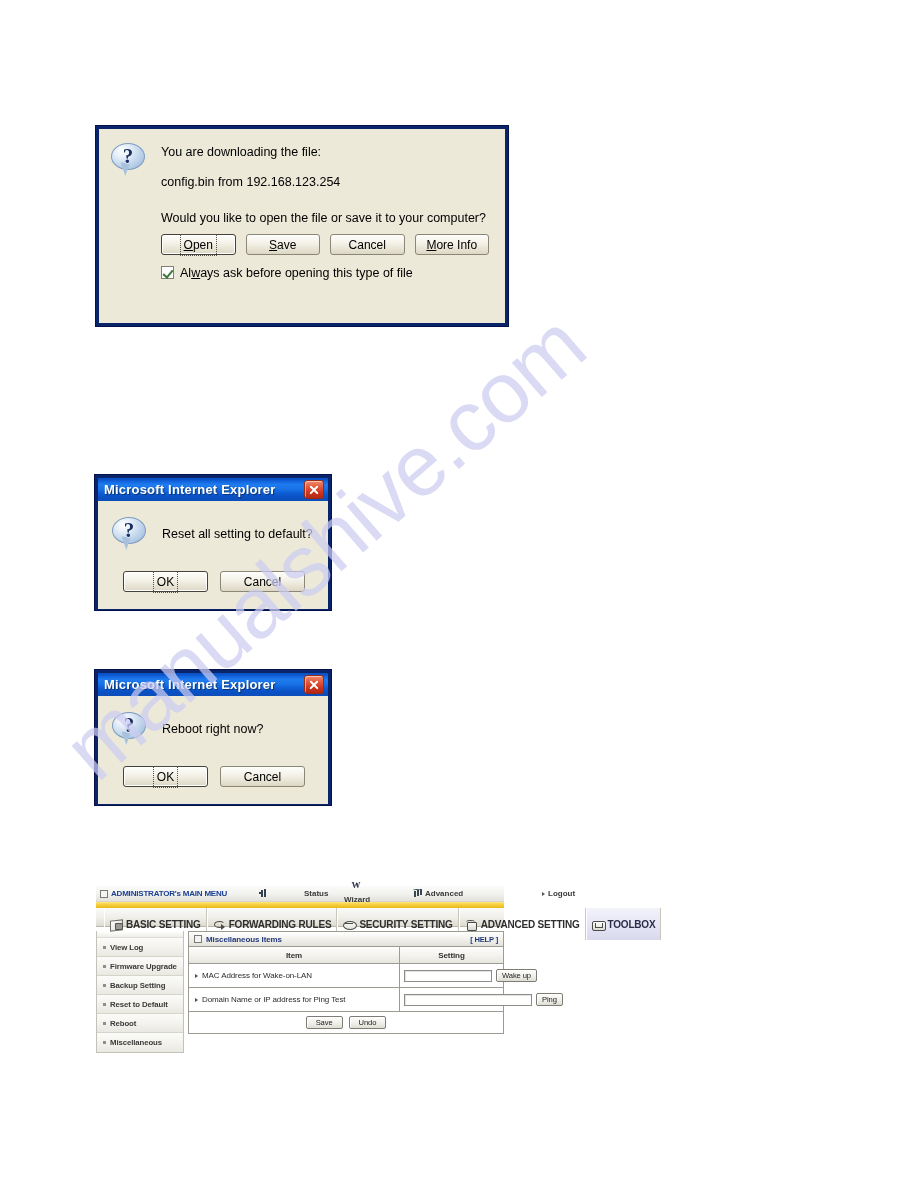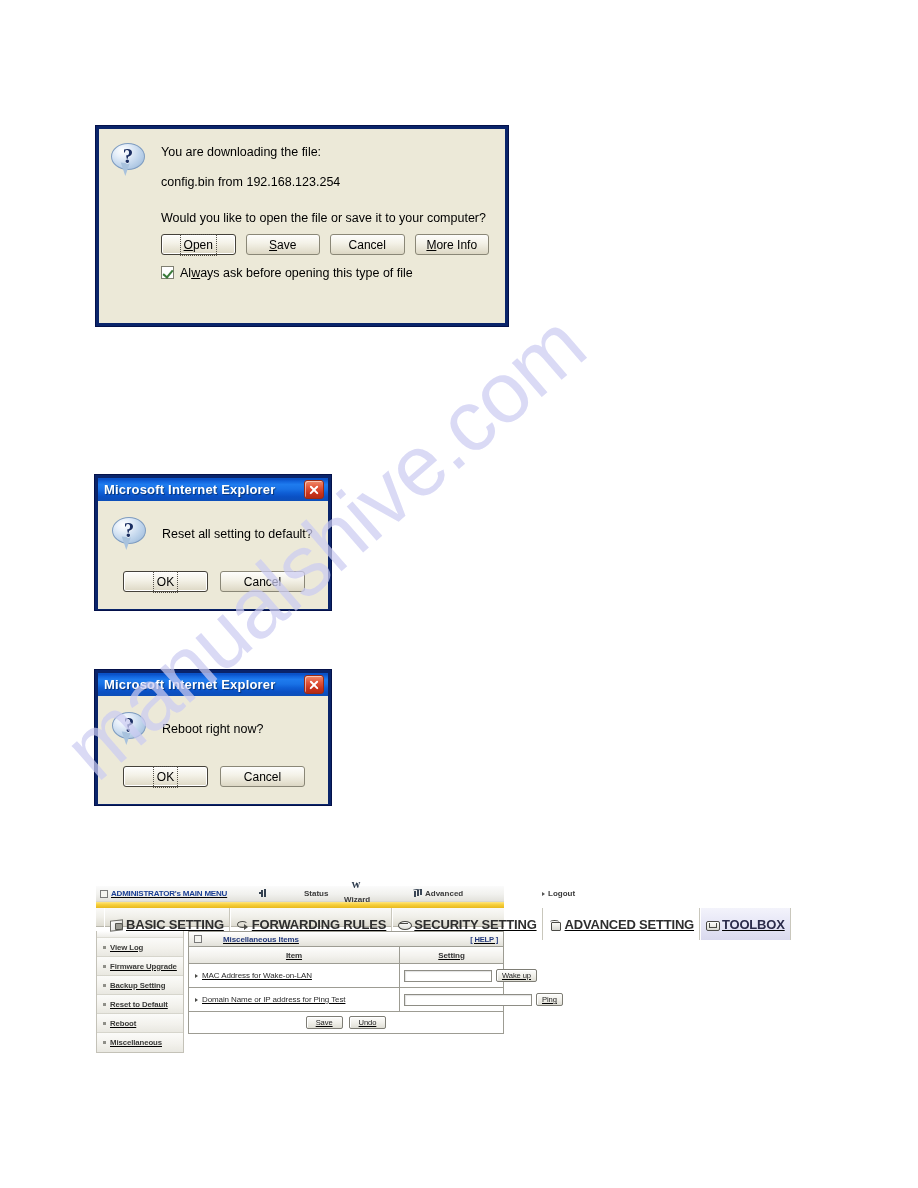--- a/index.html
+++ b/index.html
@@ -192,21 +192,20 @@
   }
 
   
   #router-ui {
     position: absolute;
     left: 96px;
     top: 886px;
     width: 408px;
     z-index: 5;
     font-family: "Liberation Sans", sans-serif;
-    text-decoration: underline;
   }
   .r-topbar {
     height: 15px;
     background: linear-gradient(to bottom, #fbfbfb 0%, #f1f1ee 55%, #e3e2dc 100%);
     border-bottom: 1px solid #d8d7cf;
     display: flex;
     align-items: center;
     position: relative;
     font-size: 8px;
   }
@@ -296,21 +295,21 @@
     display: flex;
     align-items: stretch;
     padding-left: 8px;
     box-sizing: border-box;
   }
   .r-tab {
     display: flex;
     align-items: center;
     gap: 3px;
     padding: 16px 5px;
-    font-size: 13px;
+    font-size: 10px;
     font-weight: bold;
     color: #2e2e2e;
     letter-spacing: -0.2px;
     border-right: 1px solid #c9c7bc;
     border-left: 1px solid #ffffff;
     white-space: nowrap;
     box-sizing: border-box;
   }
   .r-tab.active {
     background: linear-gradient(to bottom, #f3f3fb 0%, #e6e6f6 50%, #d9d9ee 100%);
@@ -455,21 +454,21 @@
     align-items: center;
     padding: 0 5px;
     box-sizing: border-box;
   }
   .r-panel-title {
     font-size: 8px;
     font-weight: bold;
     color: #23397c;
     display: flex;
     align-items: center;
-    gap: 21px;
+    gap: 4px;
     letter-spacing: -0.1px;
   }
   .r-help {
     margin-left: auto;
     font-size: 7.6px;
     font-weight: bold;
     color: #23397c;
     letter-spacing: -0.2px;
   }
   .r-table {

